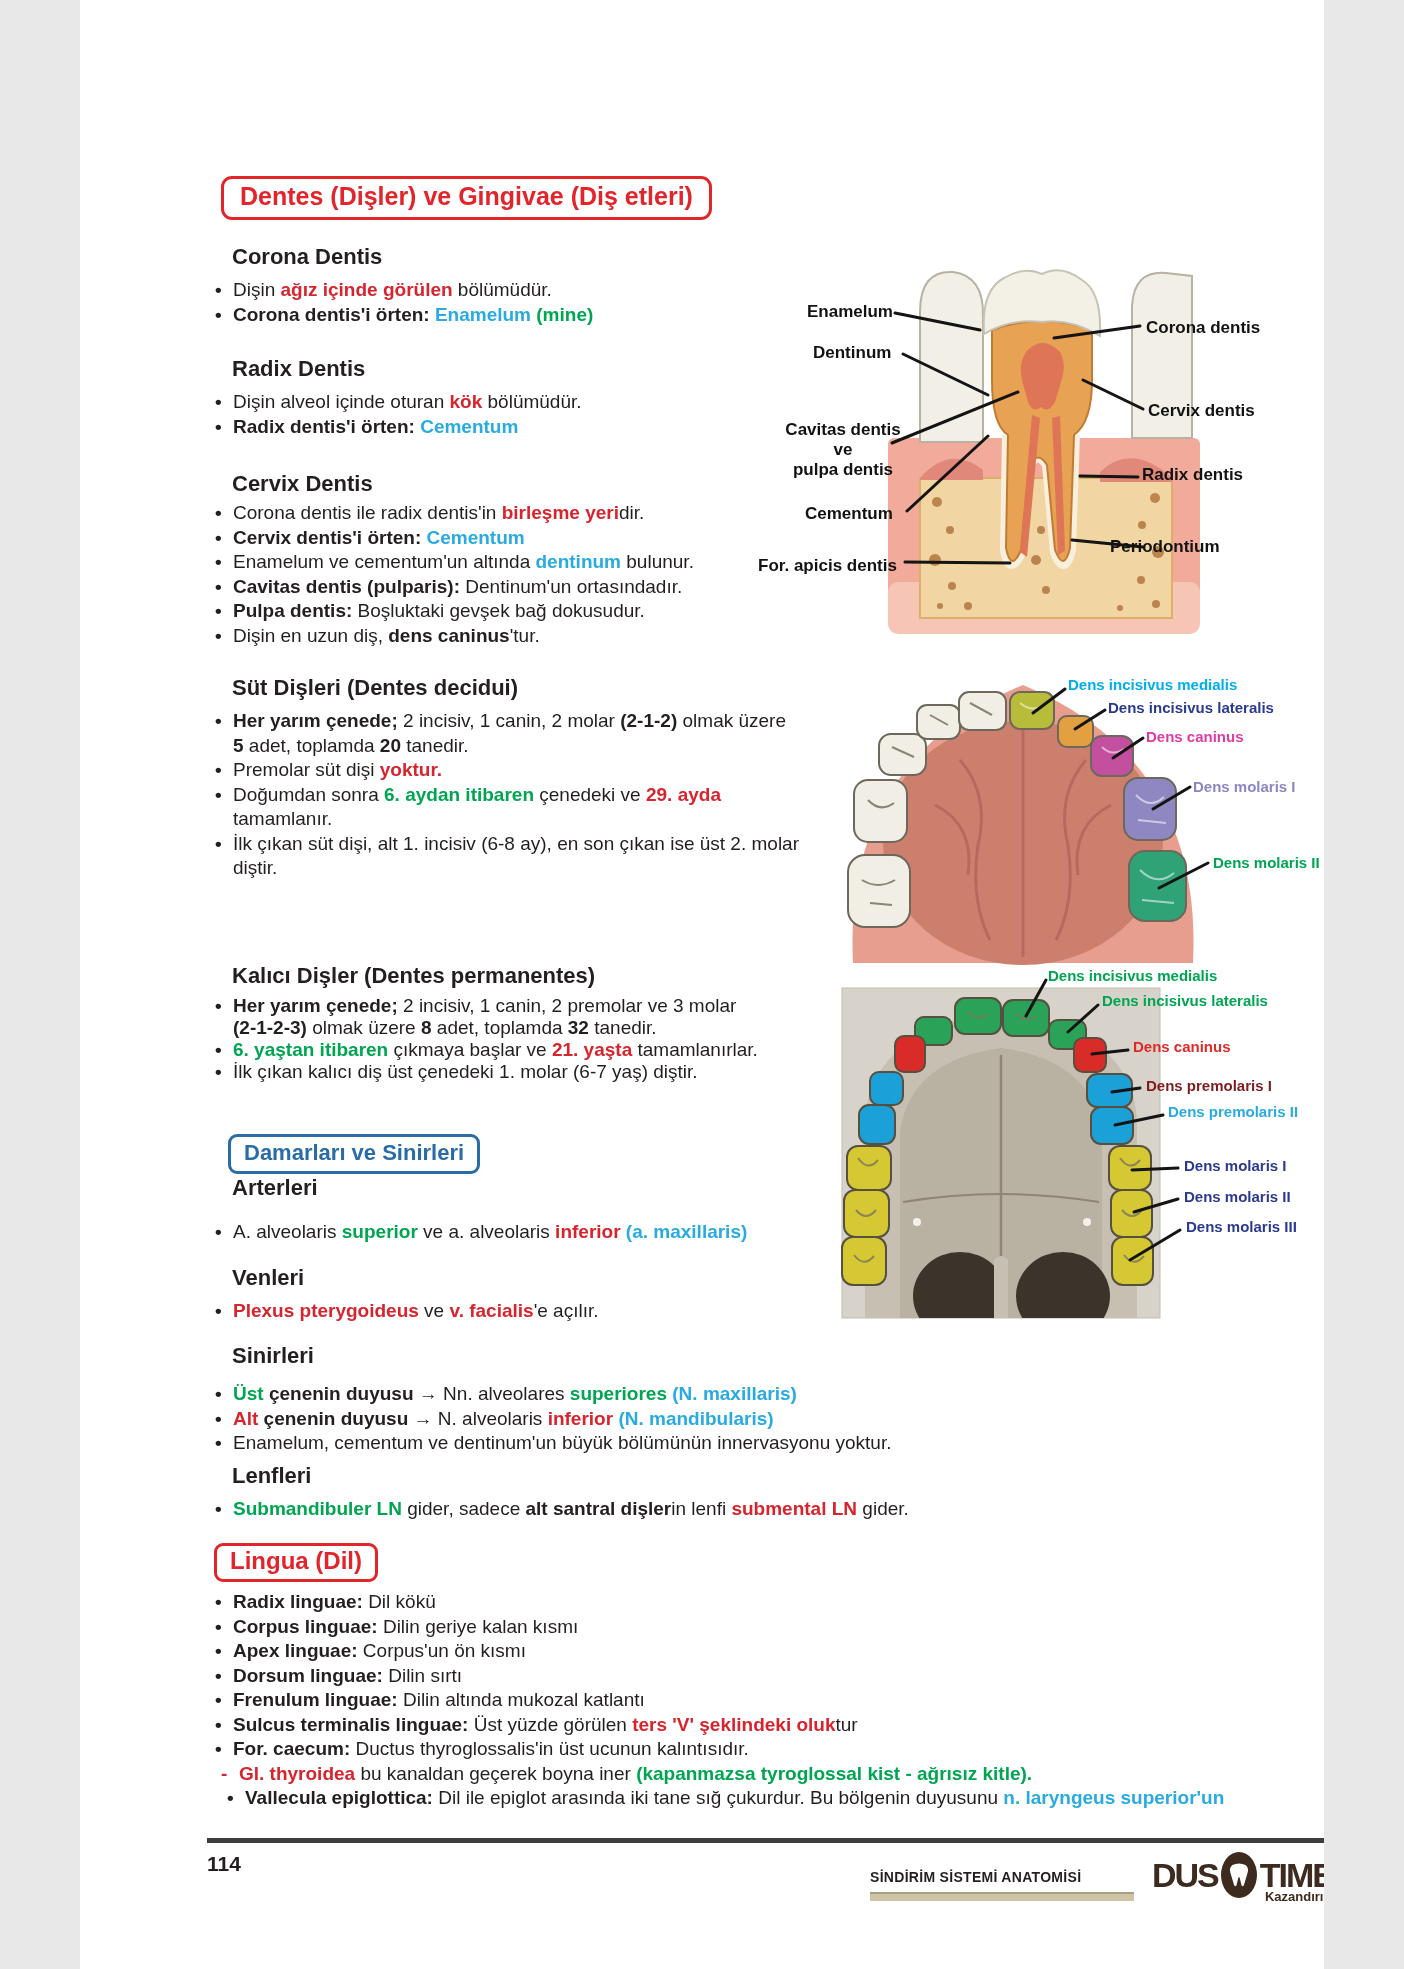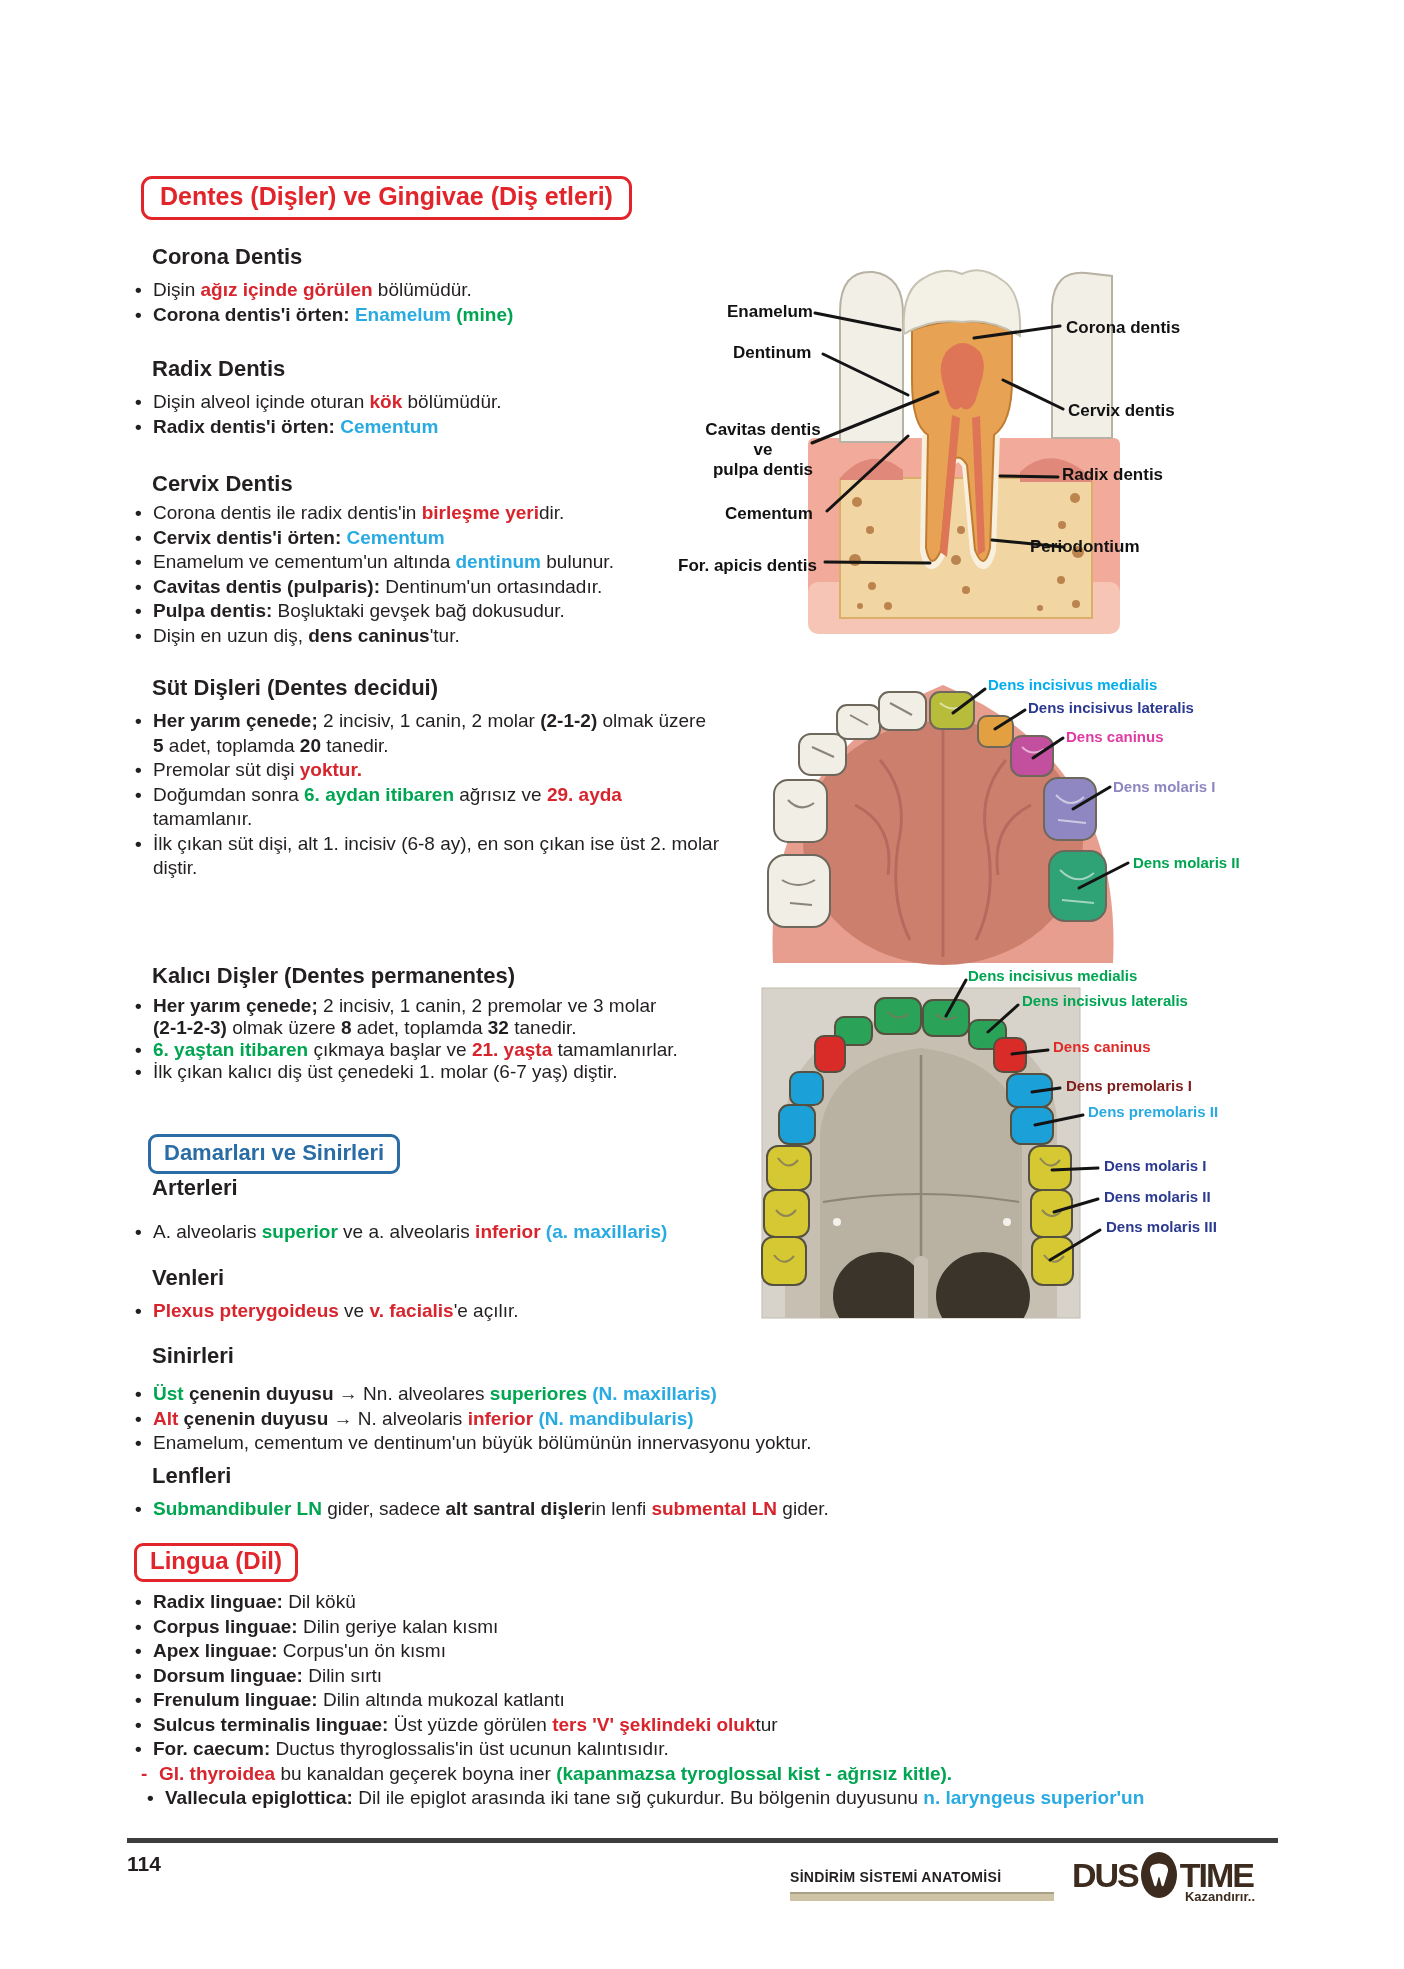--- a/index.html
+++ b/index.html
@@ -1,16 +1,16 @@
 <!DOCTYPE html>
 <html><head>
 <meta charset="utf-8">
 <style>
   html,body{margin:0;padding:0;background:#e8e8e8}
-  .page{position:relative;width:1404px;height:1969px;background:#ffffff;margin:0 auto;
+  .page{position:relative;width:1244px;height:1969px;background:#ffffff;margin:0 auto;
         font-family:"Liberation Sans",sans-serif;color:#231f20;overflow:hidden}
   
   .titlebox{position:absolute;left:141px;top:176px;border:3px solid #e2242b;border-radius:11px;
             padding:0 16px;height:38px;line-height:35px;font-size:25px;font-weight:700;color:#e2242b;white-space:nowrap}
   .subbox{position:absolute;border-radius:9px;font-weight:700;padding:0 13px;white-space:nowrap}
   #box-damarlari{left:148px;top:1134px;border:3px solid #2a6ca5;color:#2a6ca5;height:34px;line-height:31px;font-size:22px}
   #box-lingua{left:134px;top:1543px;border:3px solid #e2242b;color:#e2242b;height:33px;line-height:30px;font-size:24px}
   
   .sec{position:absolute;left:135px}
   .sec h3{margin:0 0 8px 17px;font-size:22px;font-weight:700;color:#231f20}
@@ -149,21 +149,21 @@
         </div>
         <div class="bullet">
           <div class="brow">
             <span class="mk">•</span>
             <div class="bt"><span>Premolar süt dişi </span><span class="bd" style="color: rgb(216, 36, 45);">yoktur.</span></div>
           </div>
         </div>
         <div class="bullet">
           <div class="brow">
             <span class="mk">•</span>
-            <div class="bt"><span>Doğumdan sonra </span><span class="bd" style="color: rgb(0, 165, 81);">6. aydan itibaren</span><span> ağrısız ve </span><span class="bd" style="color: rgb(216, 36, 45);">29. ayda</span></div>
+            <div class="bt"><span>Doğumdan sonra </span><span class="bd" style="color: rgb(0, 165, 81);">6. aydan itibaren</span><span> çenedeki ve </span><span class="bd" style="color: rgb(216, 36, 45);">29. ayda</span></div>
           </div>
           <div class="brow">
             <span class="mk"></span>
             <div class="bt"><span>tamamlanır.</span></div>
           </div>
         </div>
         <div class="bullet">
           <div class="brow">
             <span class="mk">•</span>
             <div class="bt"><span>İlk çıkan süt dişi, alt 1. incisiv (6-8 ay), en son çıkan ise üst 2. molar</span></div>

